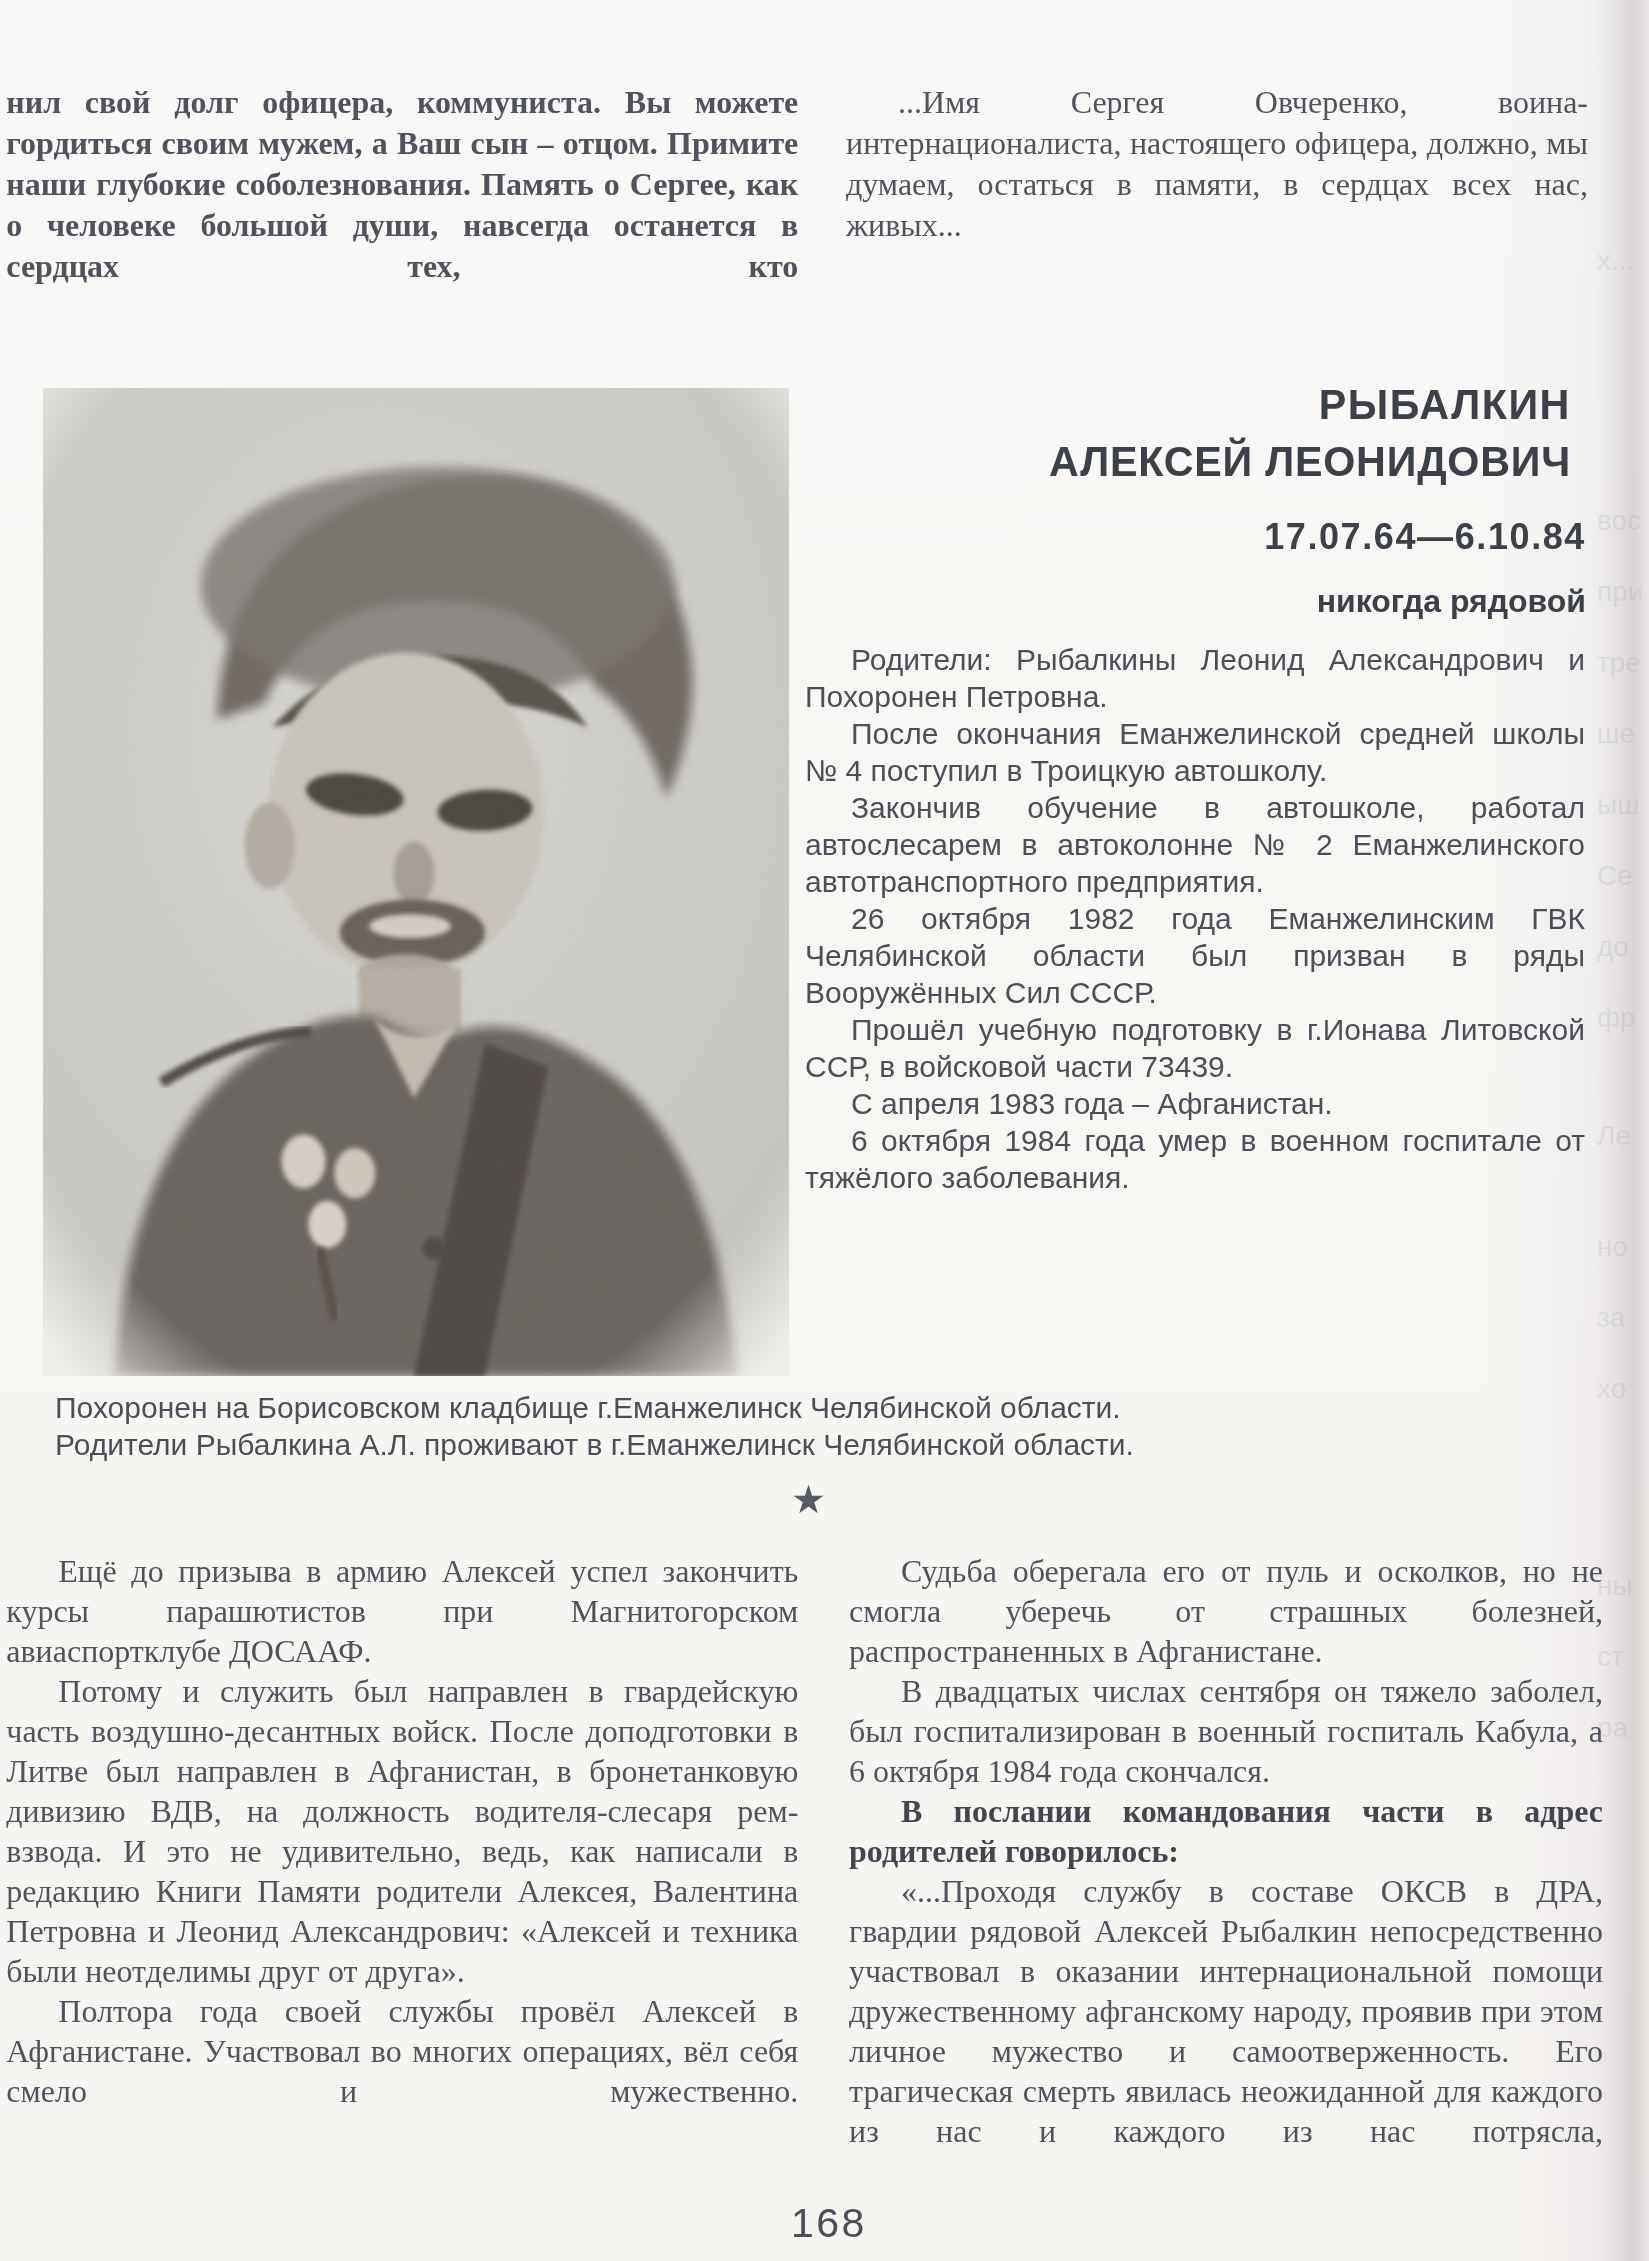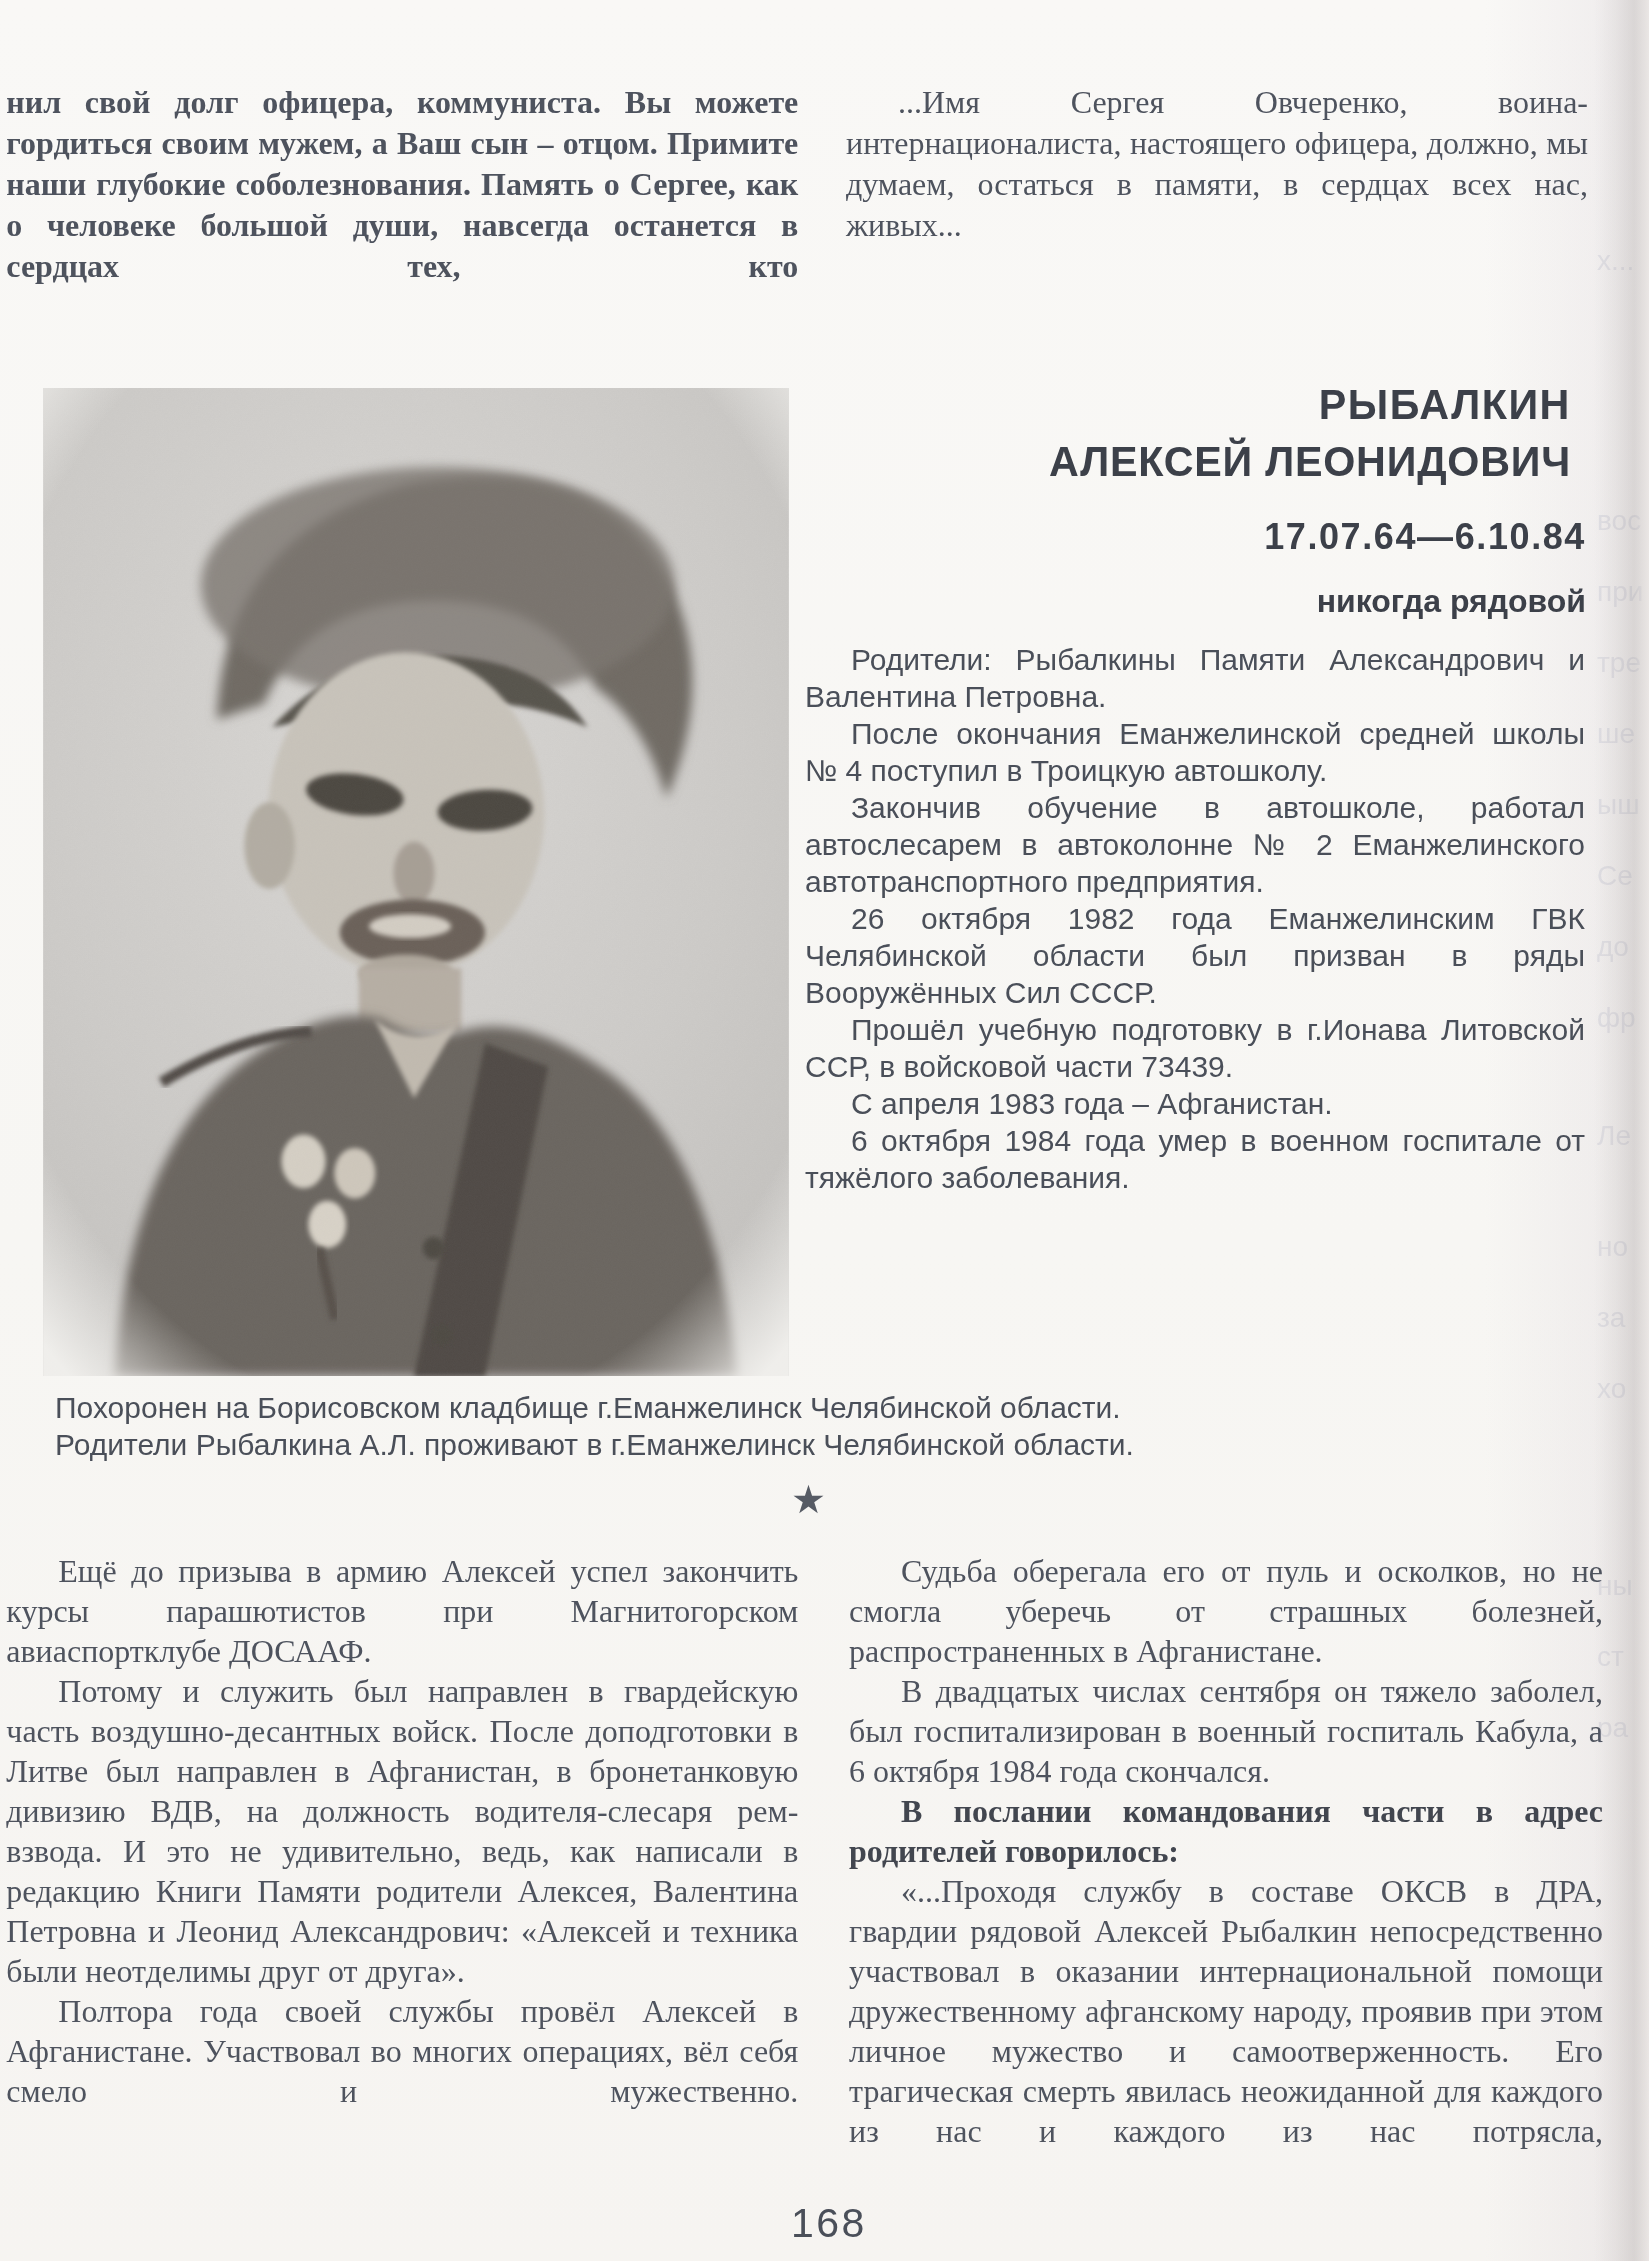--- a/index.html
+++ b/index.html
@@ -132,21 +132,21 @@
   </div>
 
   <div class="memorial-head">
     <div class="m-surname">РЫБАЛКИН</div>
     <div class="m-name">АЛЕКСЕЙ ЛЕОНИДОВИЧ</div>
     <div class="m-dates">17.07.64—6.10.84</div>
     <div class="m-rank">никогда рядовой</div>
   </div>
 
   <div class="bio">
-    <p>Родители: Рыбалкины Памяти Александрович и Валентина Петровна.</p>
+    <p>Родители: Рыбалкины Леонид Александрович и Похоронен Петровна.</p>
     <p>После окончания Еманжелинской средней школы № 4 поступил в Троицкую автошколу.</p>
     <p>Закончив обучение в автошколе, работал автослесарем в автоколонне № 2 Еманжелинского автотранспортного предприятия.</p>
     <p>26 октября 1982 года Еманжелинским ГВК Челябинской области был призван в ряды Вооружённых Сил СССР.</p>
     <p>Прошёл учебную подготовку в г.Ионава Литовской ССР, в войсковой части 73439.</p>
     <p>С апреля 1983 года – Афганистан.</p>
     <p>6 октября 1984 года умер в военном госпитале от тяжёлого заболевания.</p>
   </div>
 
   <div class="burial">
     <div>Похоронен на Борисовском кладбище г.Еманжелинск Челябинской области.</div>

